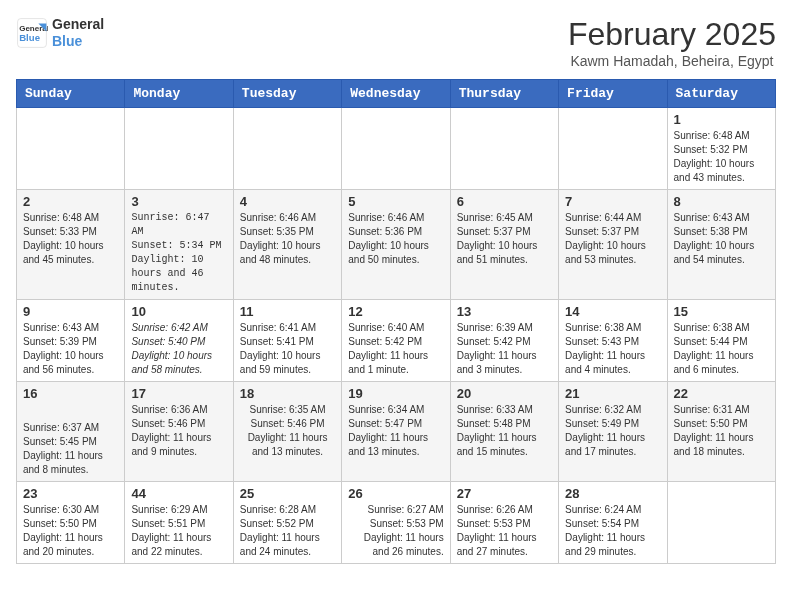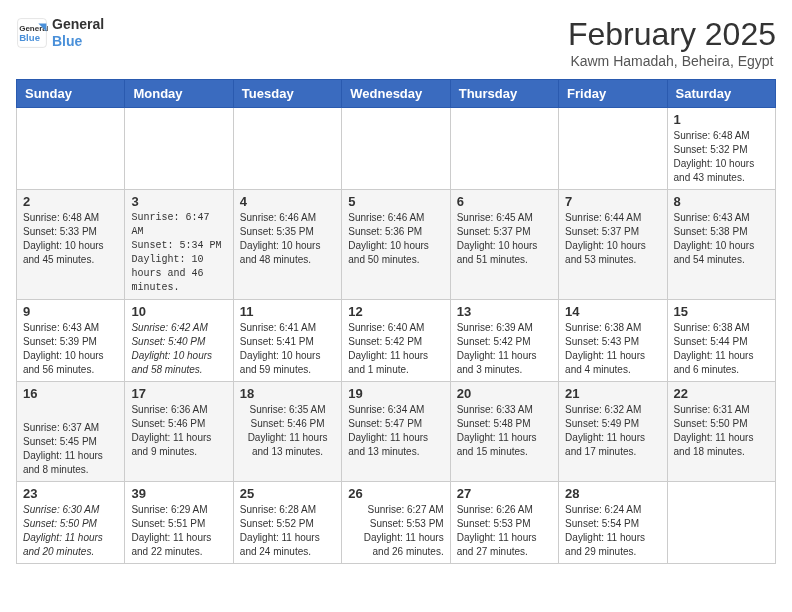--- a/index.html
+++ b/index.html
@@ -44,20 +44,21 @@
       border: 1px solid #ccc;
     }
     .calendar th {
       background: #3a6bbf;
       color: #fff;
       font-size: 13px;
       font-weight: bold;
       padding: 6px 8px;
       border: 1px solid #2a5aaf;
       text-align: left;
+      font-family: Liberation Mono, monospace;
     }
     .calendar td {
       border: 1px solid #ccc;
       vertical-align: top;
       padding: 4px 6px;
       width: 108px;
       min-height: 80px;
       font-size: 10.5px;
       color: #333;
       background: #fff;
@@ -258,26 +259,26 @@
         <td>
           <span class="day-number">22</span>
           <div class="day-info" style="white-space: pre-line;">Sunrise: 6:31 AM
 Sunset: 5:50 PM
 Daylight: 11 hours and 18 minutes.</div>
         </td>
       </tr>
       <tr>
         <td>
           <span class="day-number">23</span>
-          <div class="day-info" style="white-space: pre-line; font-style: italic;">Sunrise: 6:30 AM
+          <div class="day-info" style="white-space: pre-line;">Sunrise: 6:30 AM
 Sunset: 5:50 PM
 Daylight: 11 hours and 20 minutes.</div>
         </td>
         <td>
-          <span class="day-number">39</span>
+          <span class="day-number">44</span>
           <div class="day-info" style="white-space: pre-line;">Sunrise: 6:29 AM
 Sunset: 5:51 PM
 Daylight: 11 hours and 22 minutes.</div>
         </td>
         <td>
           <span class="day-number">25</span>
           <div class="day-info" style="white-space: pre-line;">Sunrise: 6:28 AM
 Sunset: 5:52 PM
 Daylight: 11 hours and 24 minutes.</div>
         </td>

